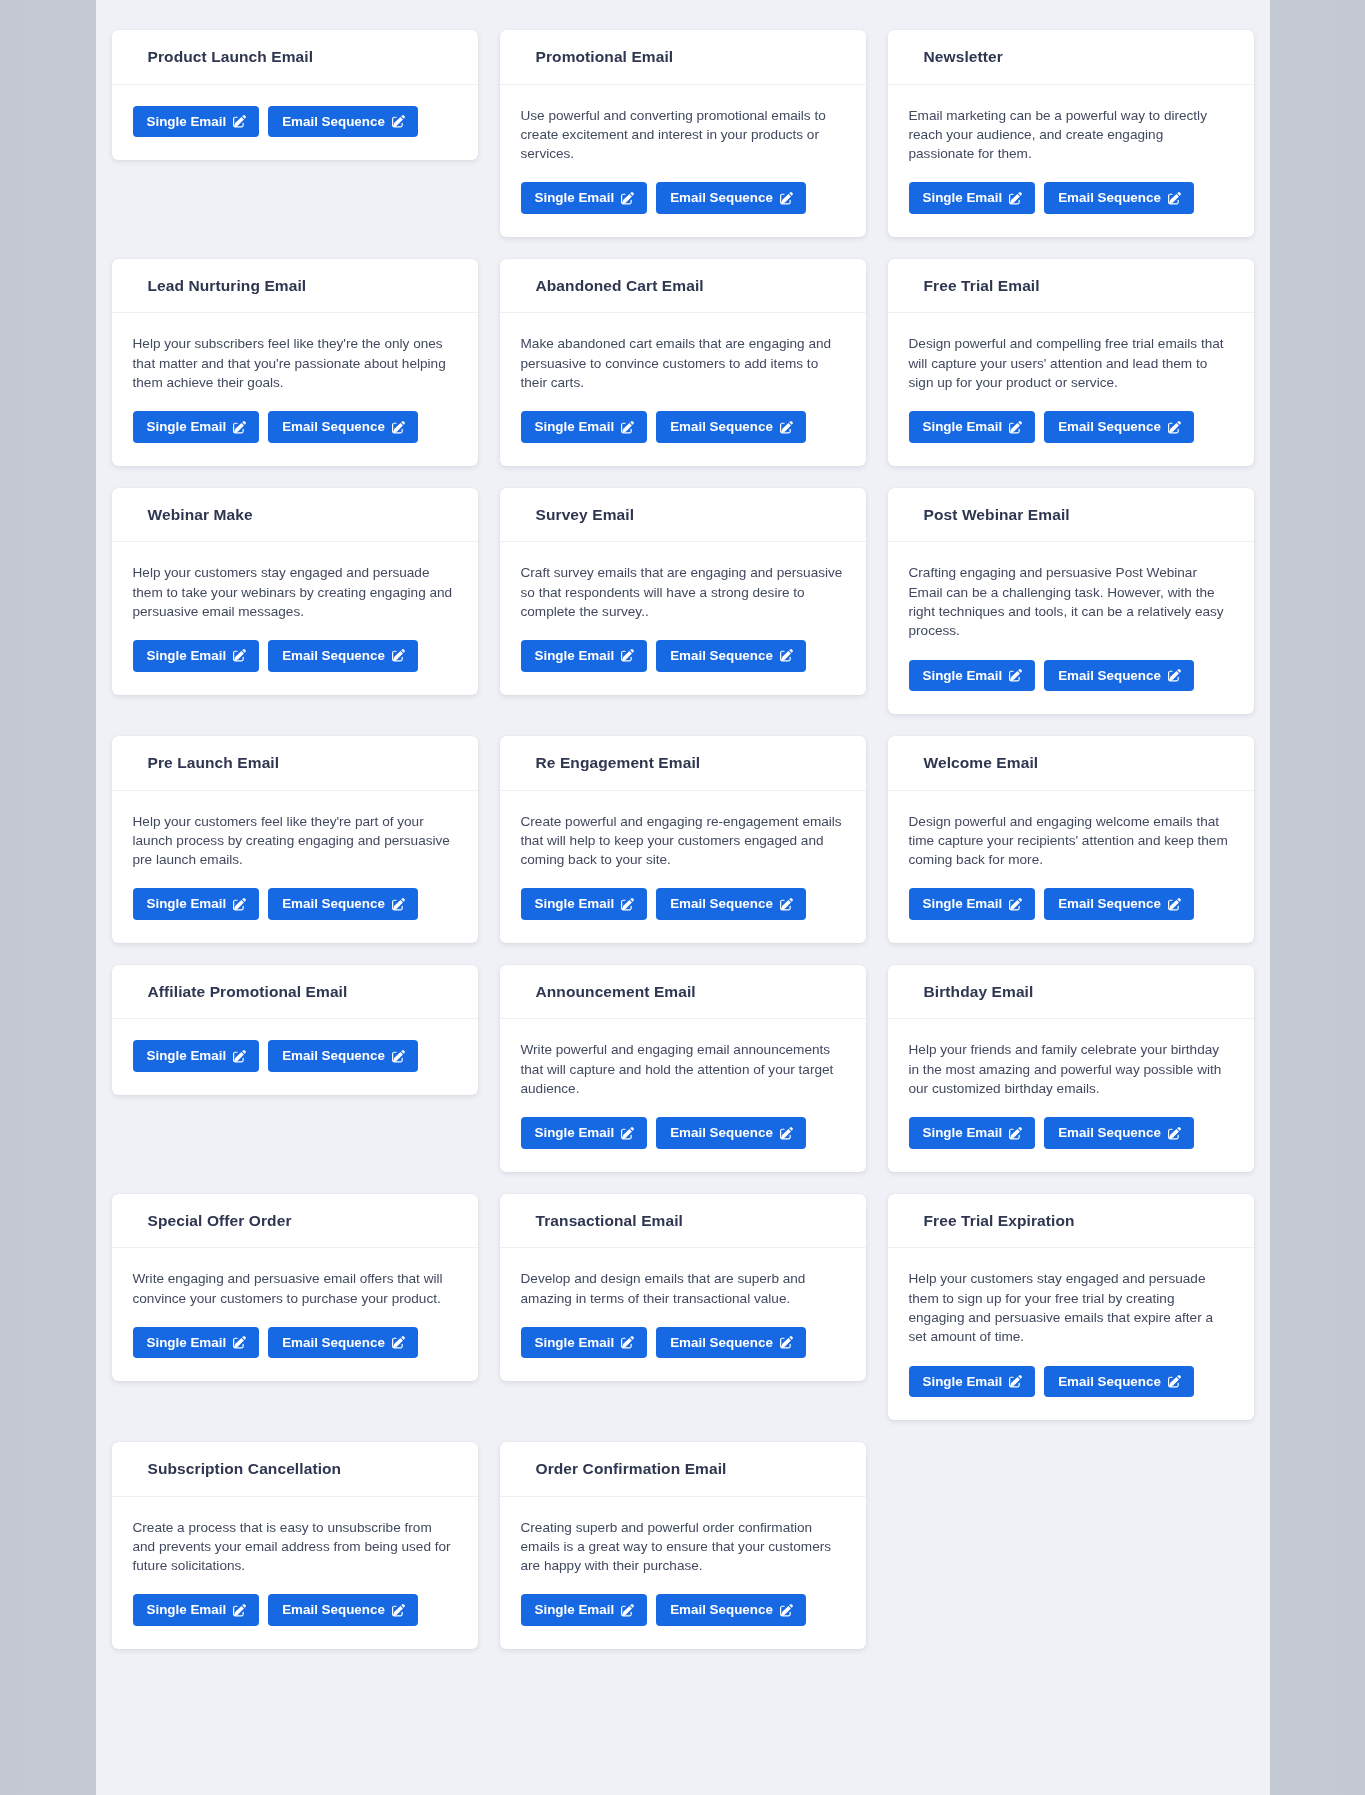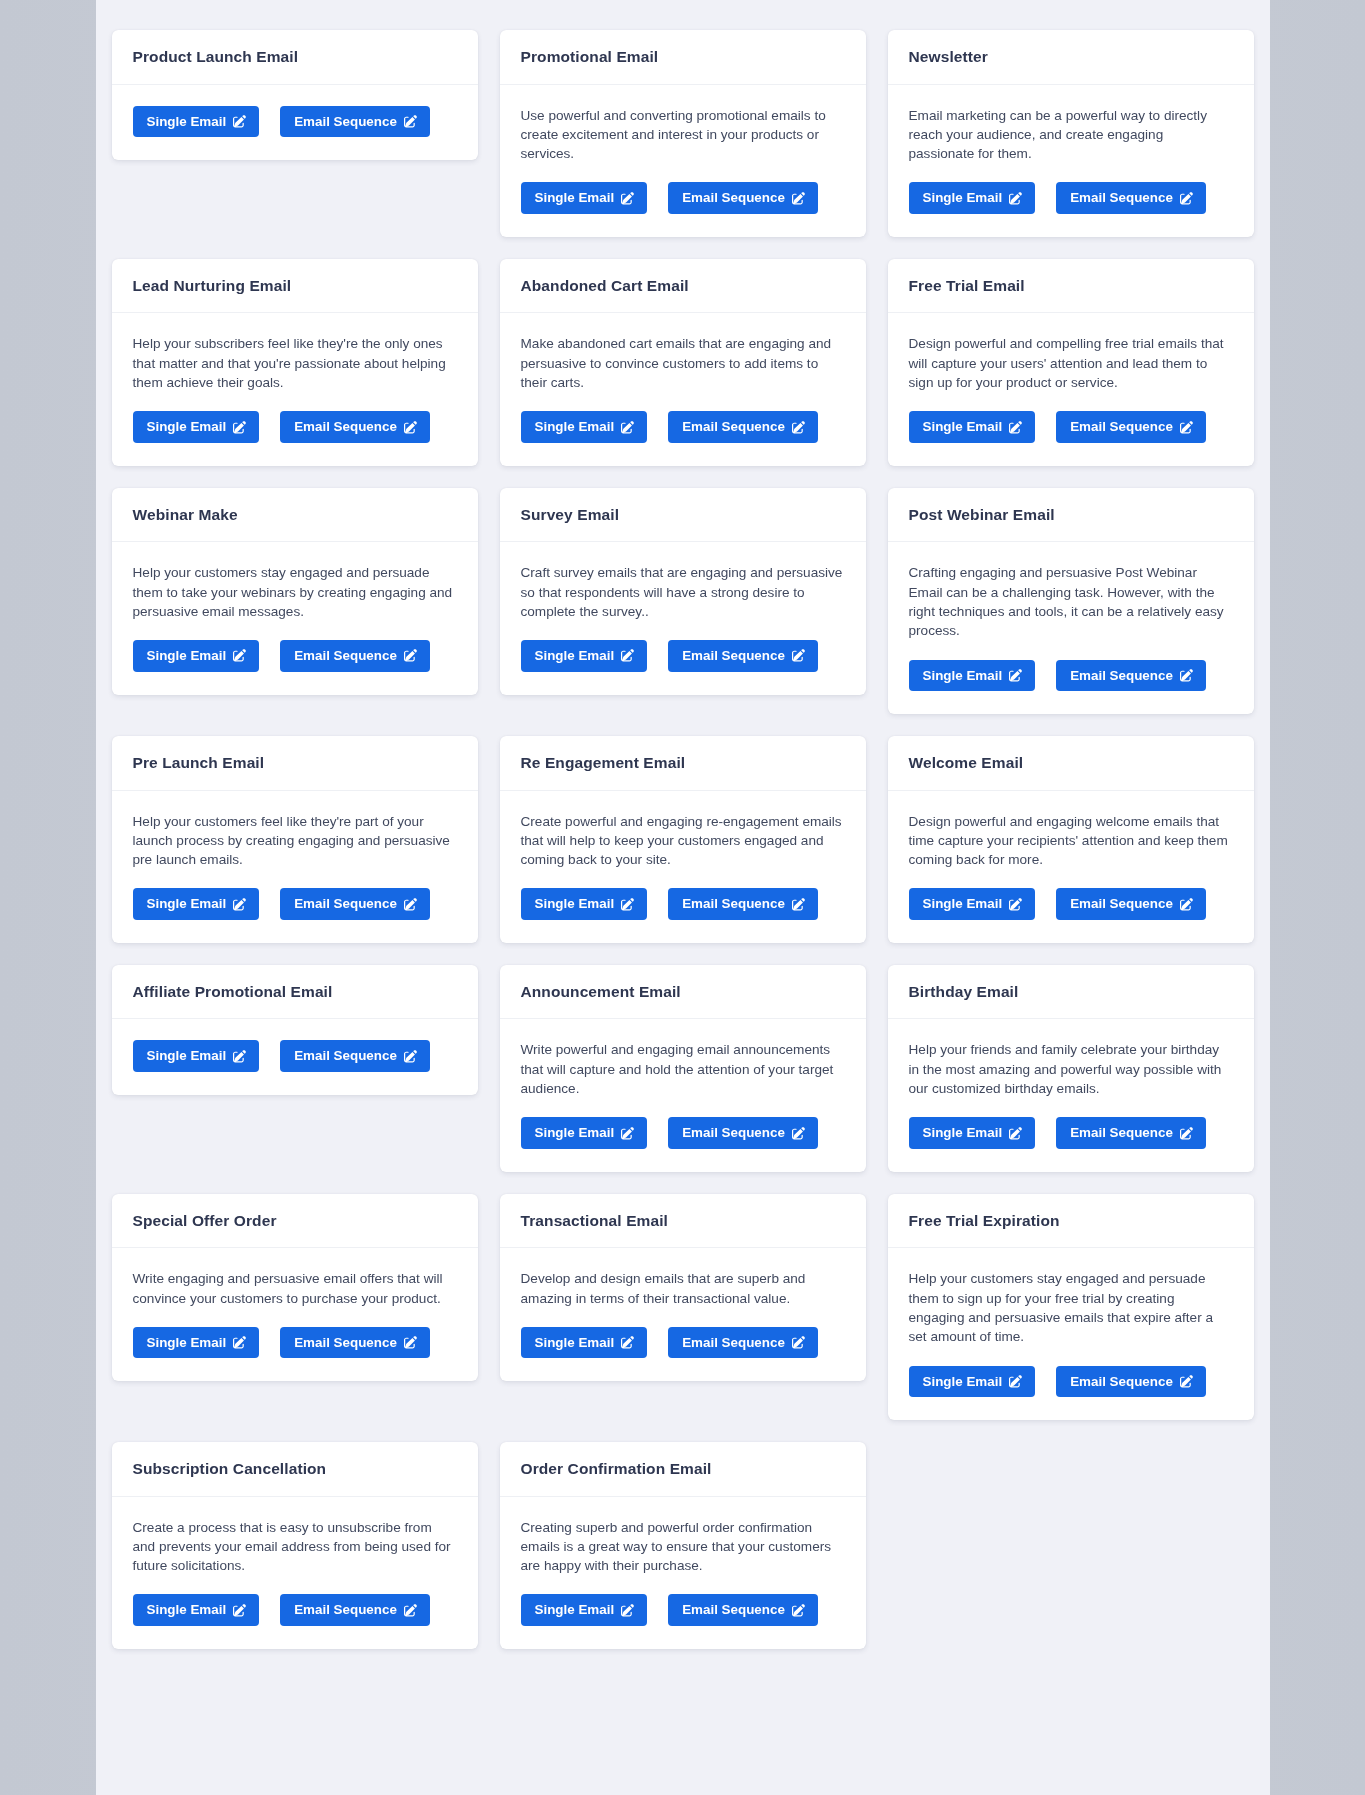--- a/index.html
+++ b/index.html
@@ -32,42 +32,42 @@
   }
   .card {
     background: #ffffff;
     border-radius: 6px;
     box-shadow: 0 2px 5px rgba(40,48,80,0.10), 0 0 1px rgba(40,48,80,0.12);
     overflow: hidden;
     display: flex;
     flex-direction: column;
   }
   .card-header {
-    padding: 18px 21px 17px 21px;
+    padding: 18px 21px 17px 36px;
     border-bottom: 1px solid #eef0f4;
   }
   .card-title {
     font-size: 15.5px;
     font-weight: 700;
     color: #2e3650;
     letter-spacing: 0.1px;
     line-height: 1.2;
   }
   .card-body {
     padding: 21px 21px 23px 21px;
   }
   .card-desc {
     font-size: 13.6px;
     line-height: 1.42;
     color: #41495f;
     margin: 0 0 19px 0;
   }
   .btn-row {
     display: flex;
-    gap: 21px;
+    gap: 9px;
     flex-wrap: wrap;
   }
   .btn {
     display: inline-flex;
     align-items: center;
     gap: 7px;
     background: #1668e3;
     color: #ffffff;
     border: none;
     border-radius: 4px;

